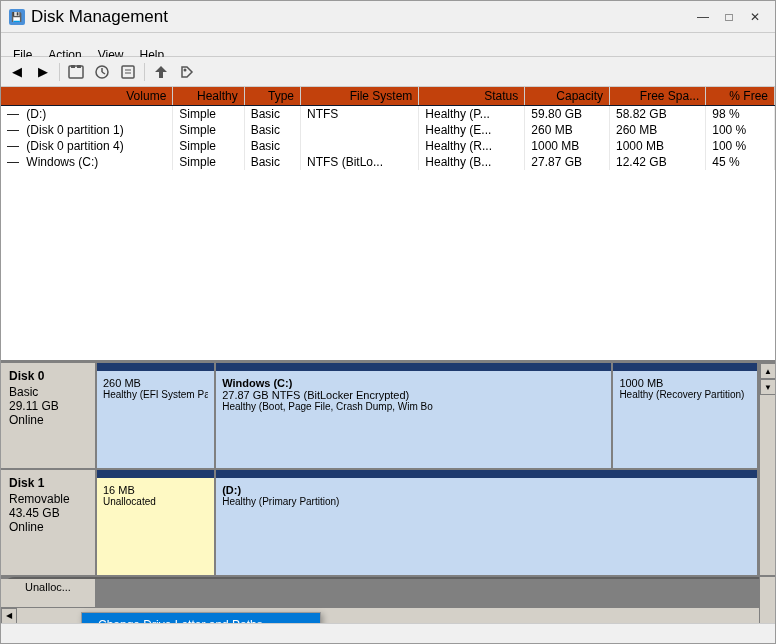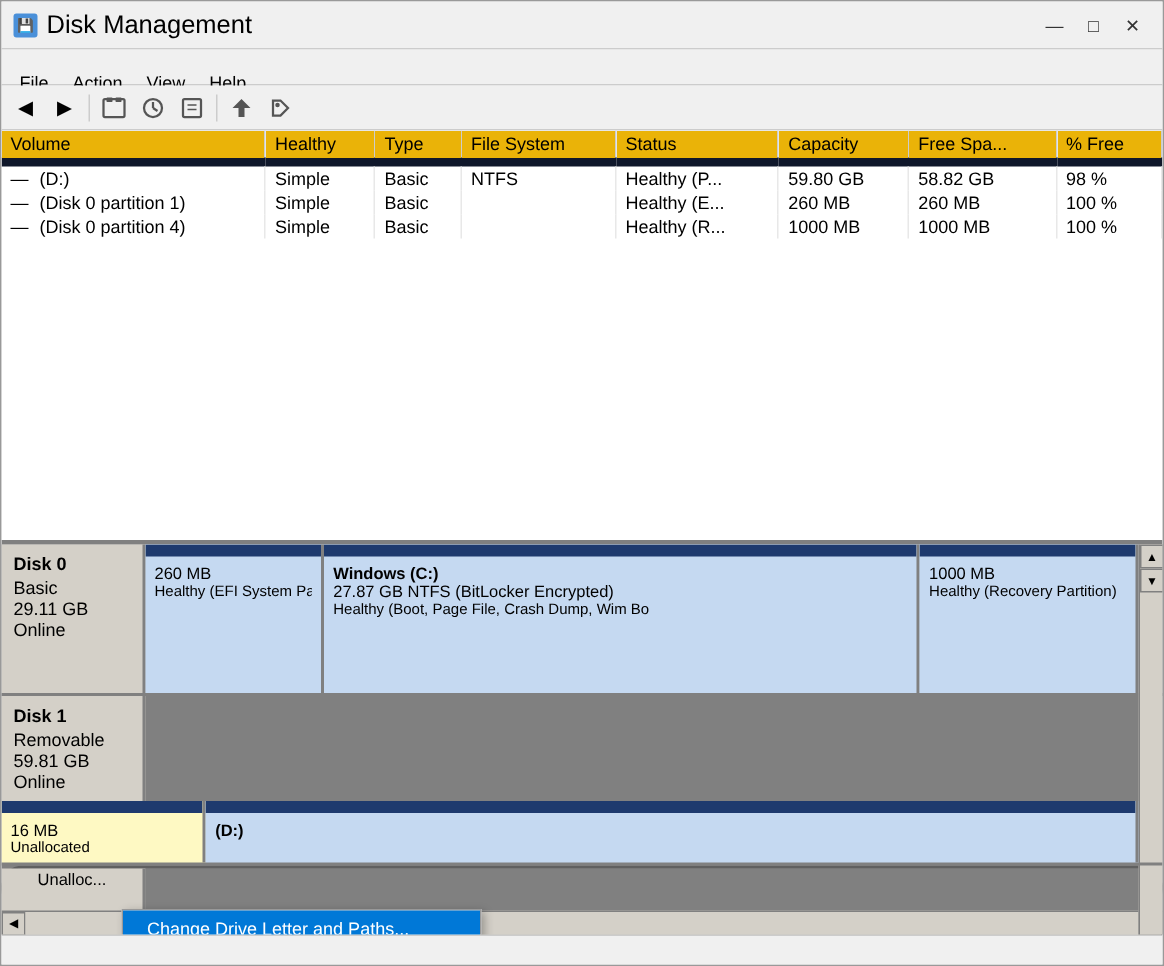--- a/index.html
+++ b/index.html
@@ -117,25 +117,25 @@
       background: white;
       border-bottom: 3px solid #808080;
       overflow: auto;
       min-height: 200px;
     }
     .disk-table {
       width: 100%;
       border-collapse: collapse;
     }
     .disk-table th {
-      background: #eab308;
+      background: #c2410c;
       border-right: 1px solid #ccc;
-      border-bottom: 6px solid #0f172a;
+      border-bottom: 1px solid #0f172a;
       padding: 2px 6px;
-      text-align: left;
+      text-align: right;
       font-weight: normal;
       font-size: 12px;
       white-space: nowrap;
       cursor: pointer;
       position: sticky;
       top: 0;
     }
     .disk-table td {
       padding: 1px 6px;
       border-right: 1px solid #e8e8e8;
@@ -370,20 +370,30 @@
             <tr>
               <td><span style="margin-right: 4px;">— </span>(Disk 0 partition 4)</td>
               <td>Simple</td>
               <td>Basic</td>
               <td></td>
               <td>Healthy (R...</td>
               <td>1000 MB</td>
               <td>1000 MB</td>
               <td>100 %</td>
             </tr>
+            <tr>
+              <td><span style="margin-right: 4px;">— </span>Windows (C:)</td>
+              <td>Simple</td>
+              <td>Basic</td>
+              <td>NTFS (BitLo...</td>
+              <td>Healthy (B...</td>
+              <td>27.87 GB</td>
+              <td>12.42 GB</td>
+              <td>45 %</td>
+            </tr>
           </tbody>
       </table>
     </div>
 
     <div class="lower-panel">
 
       <div class="disk-row">
         <div class="disk-label">
           <span class="disk-label-name">Disk 0</span>
           <span>Basic</span>
@@ -414,39 +424,40 @@
             </div>
           </div>
         </div>
         <div class="scrollbar-right">
           <div class="scroll-btn">▲</div>
           <div style="flex:1;"></div>
           <div class="scroll-btn">▼</div>
         </div>
       </div>
 
-      <div class="disk-row" style="position:relative;flex-direction:column;">
+      <div class="disk-row" style="position:relative;">
         <div class="disk-label">
           <span class="disk-label-name">Disk 1</span>
           <span>Removable</span>
-          <span>59.81 GB</span>
+          <span>43.45 GB</span>
           <span>Online</span>
         </div>
         <div class="disk-partitions">
           <div class="partition" style="width: 18%; min-width: 18%; background: #fef9c3;">
             <div class="partition-header" style="background: #1e3a6e;"></div>
             <div class="partition-content">
               <div class="partition-size">16 MB</div>
               <div class="partition-status">Unallocated</div>
             </div>
           </div>
           <div class="partition partition-blue" style="flex: 1;">
             <div class="partition-header"></div>
             <div class="partition-content">
               <div class="partition-name">(D:)</div>
+              <div class="partition-status">Healthy (Primary Partition)</div>
             </div>
           </div>
         </div>
 
         <div class="context-menu">
           <div class="context-menu-item highlighted">Change Drive Letter and Paths...</div>
 
         </div>
       </div>
 

